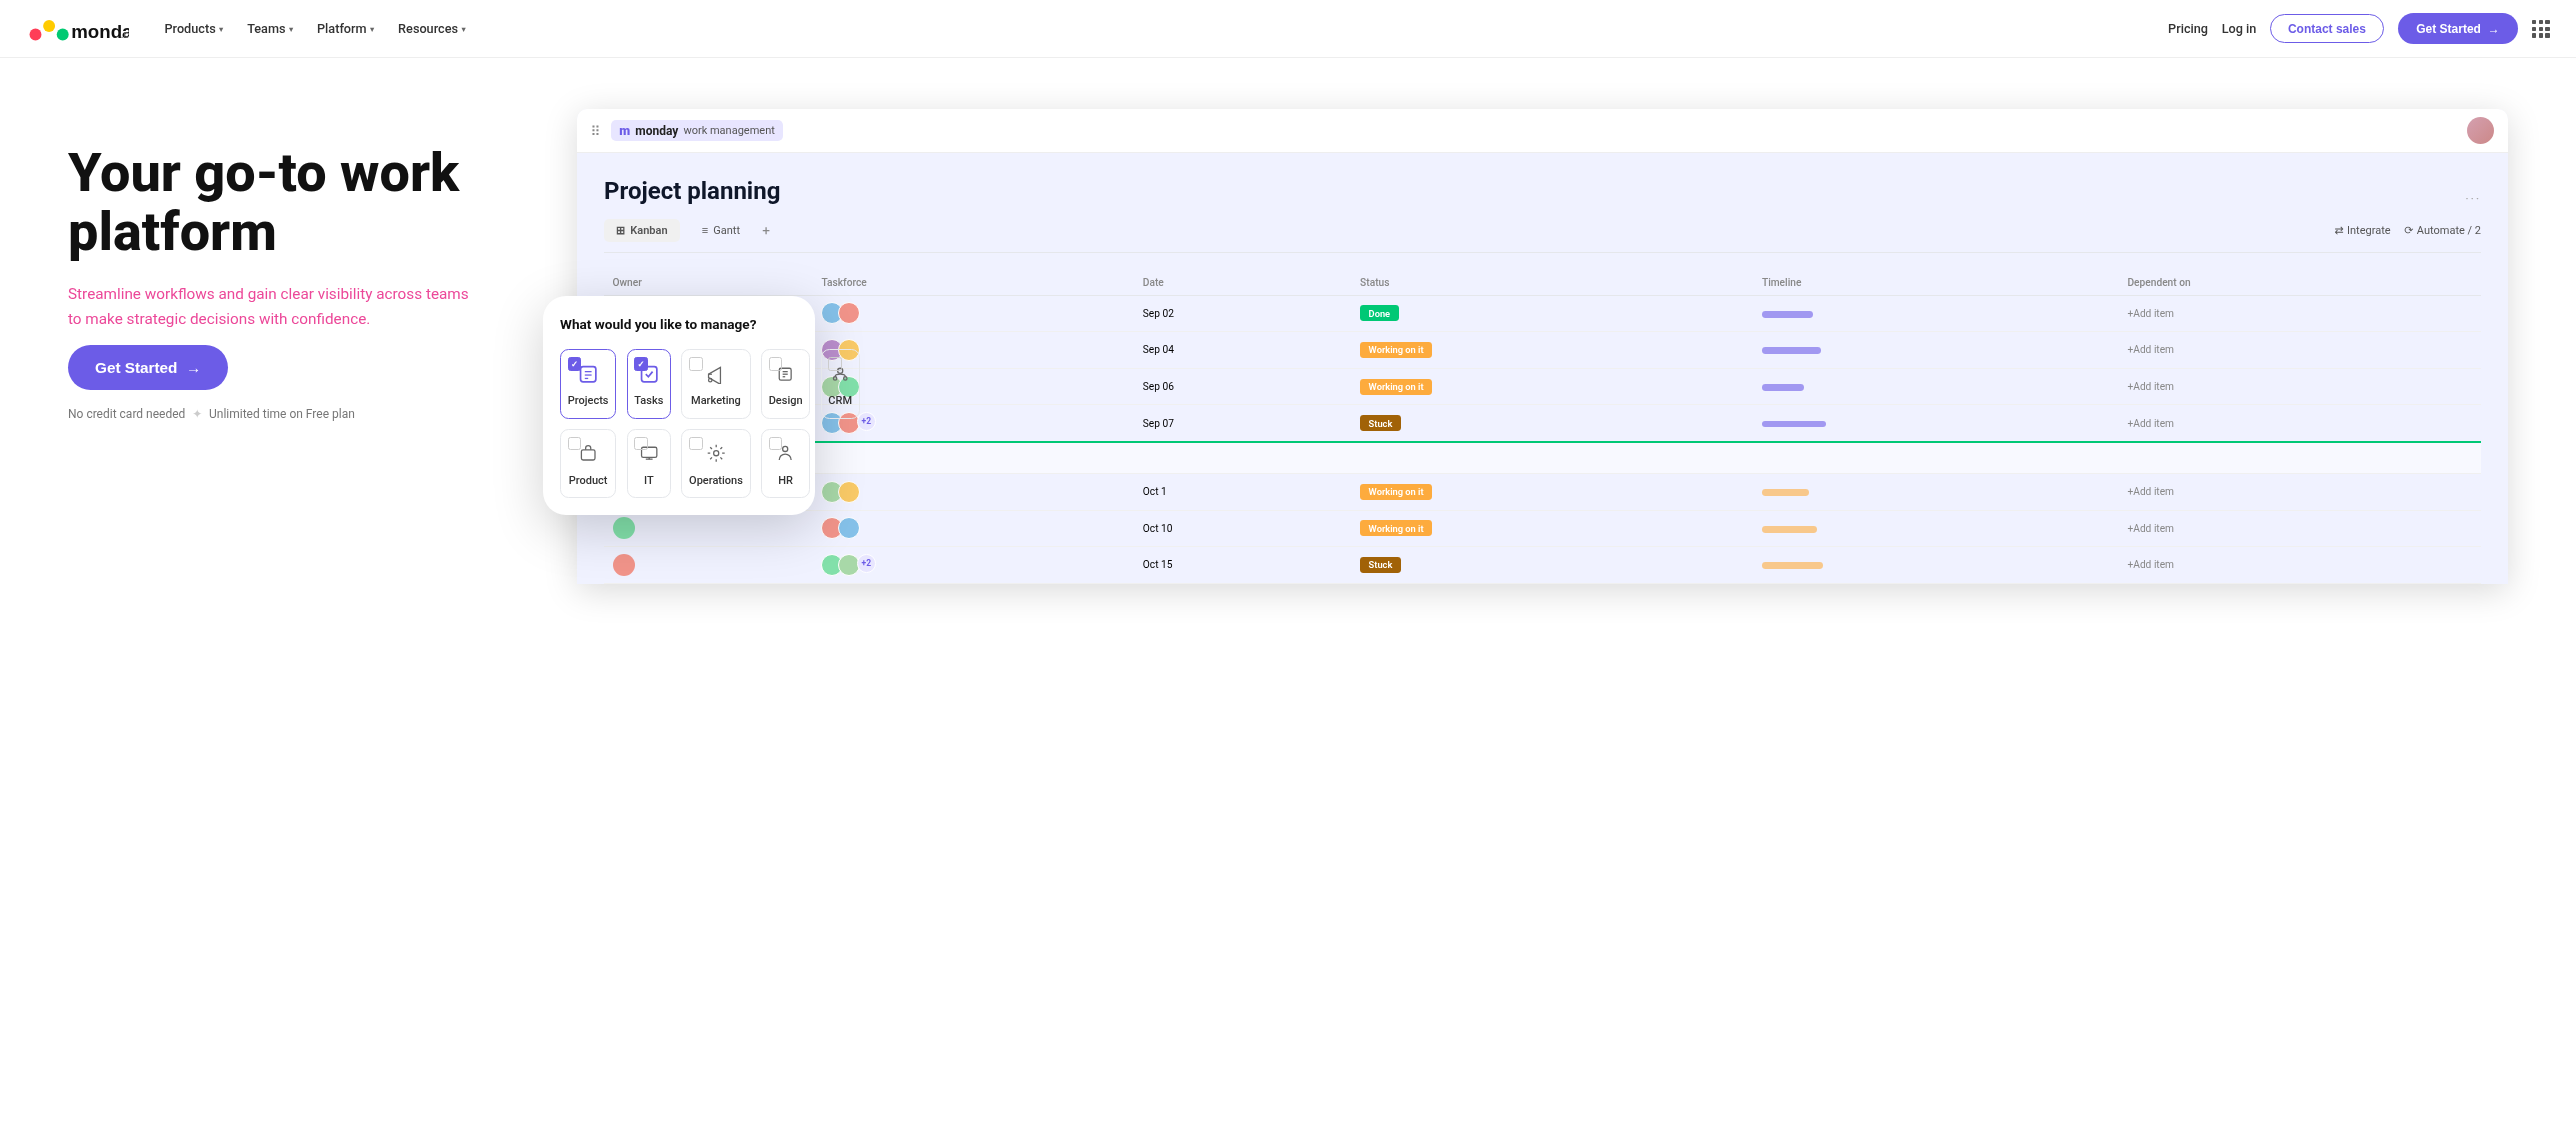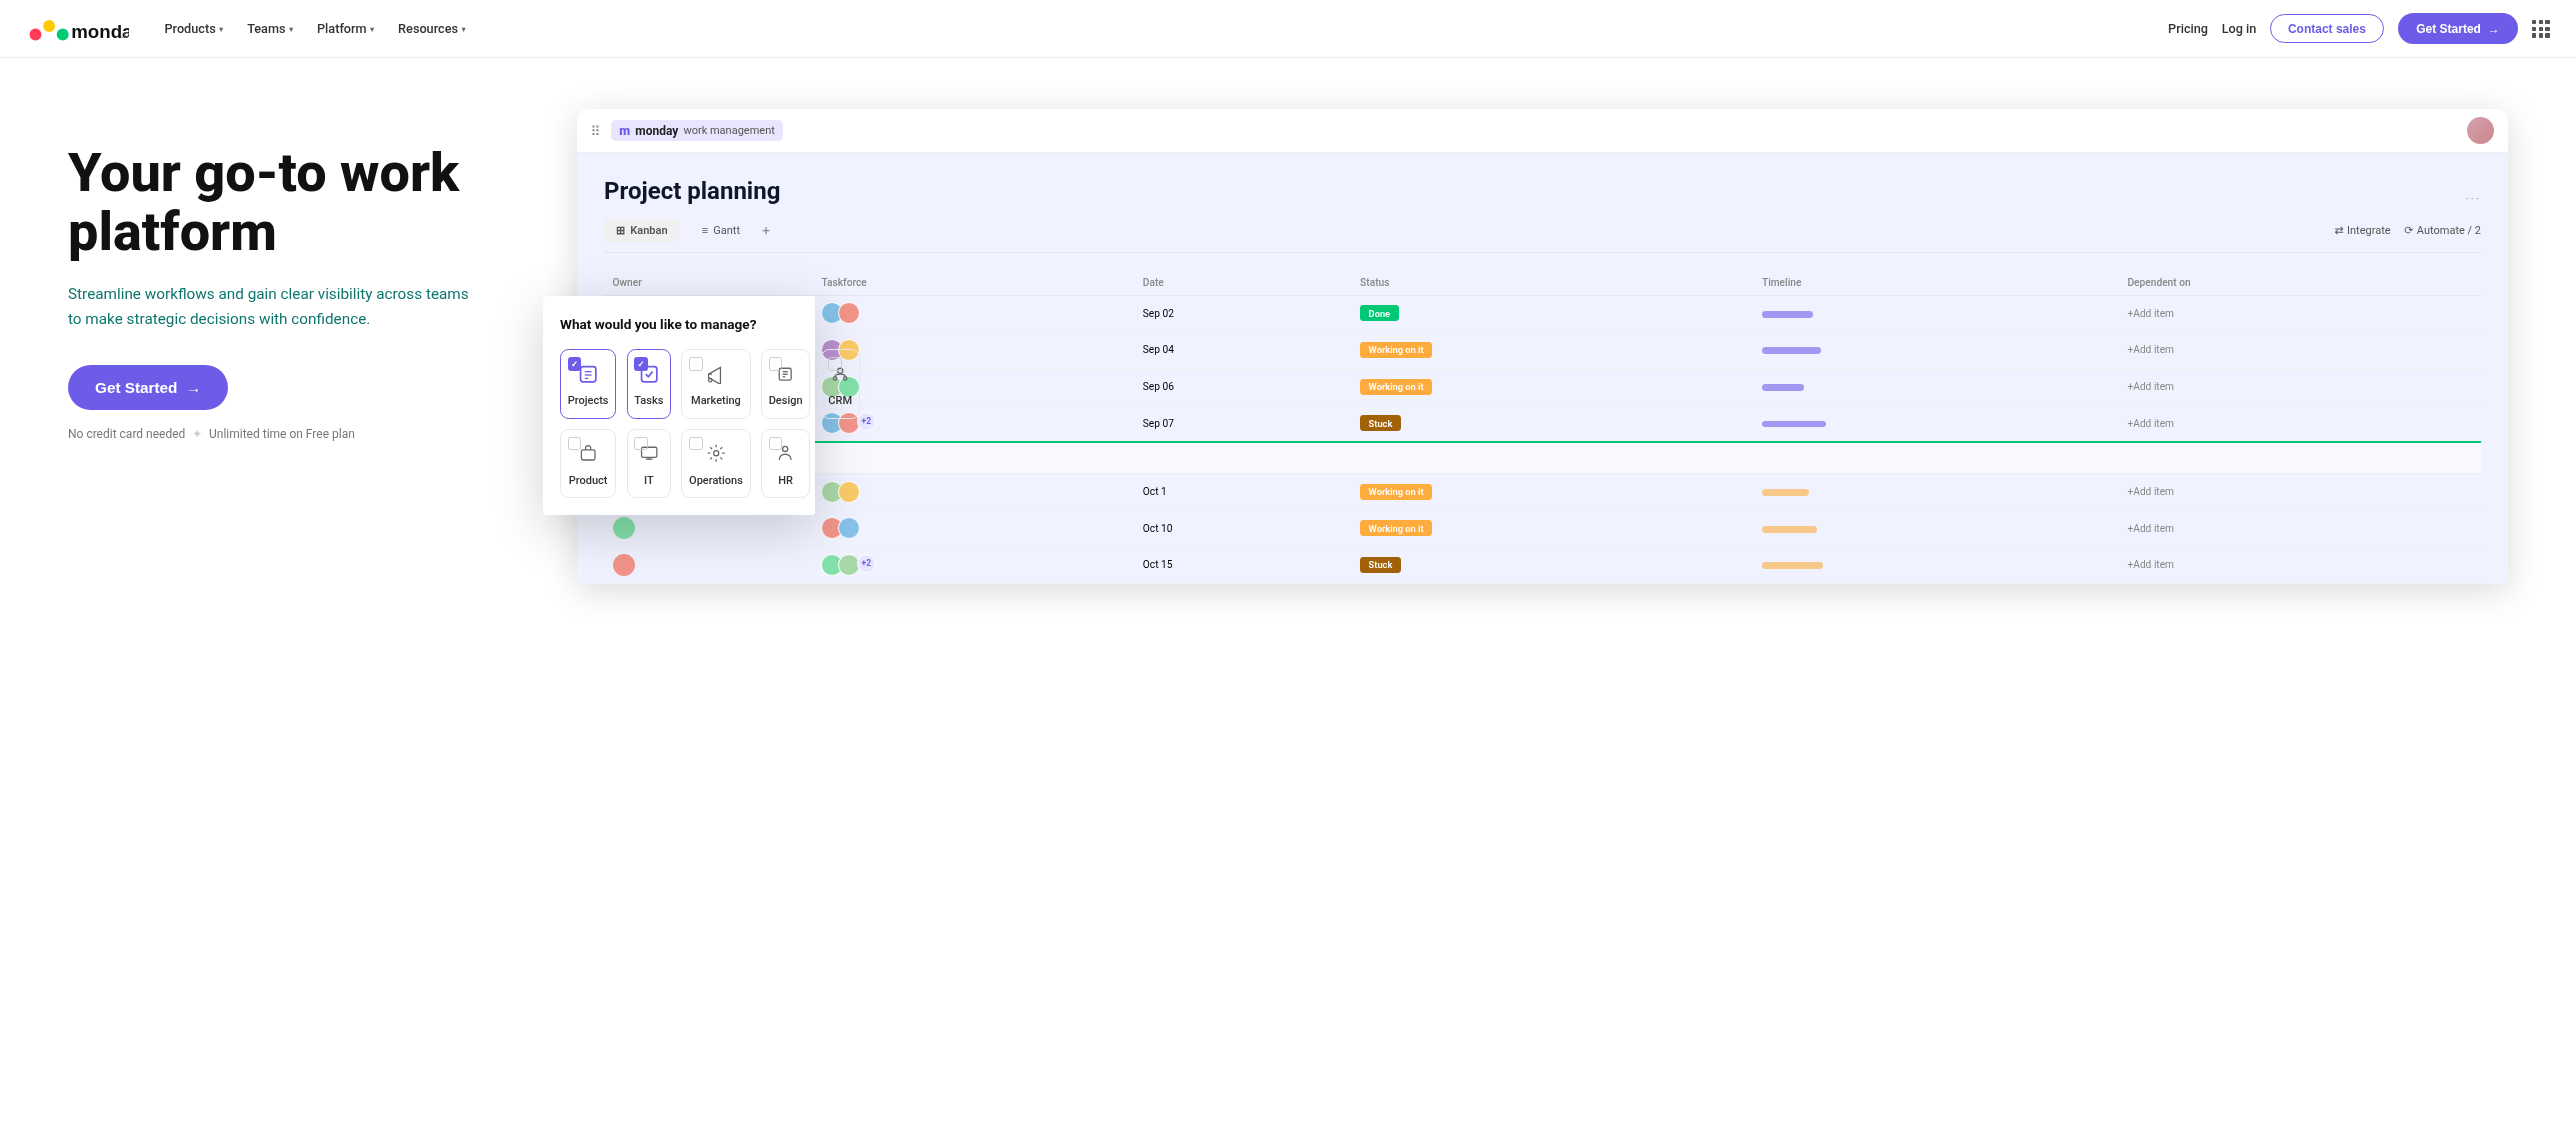--- a/index.html
+++ b/index.html
@@ -35,21 +35,21 @@
     .grid-icon { display: grid; grid-template-columns: repeat(3,1fr); gap: 2.5px; width: 17px; height: 17px; cursor: pointer; }
     .grid-dot { width: 4.2px; height: 4.2px; background: #555; border-radius: 0.8px; }
 
     
     .hero {
       display: flex; align-items: flex-start; justify-content: space-between;
       padding: 68px 68px 0 68px; min-height: 594px; position: relative; overflow: hidden;
     }
     .hero-left { max-width: 475px; padding-top: 17px; }
     .hero-title { font-size: 54px; font-weight: 800; color: #111; line-height: 1.1; margin-bottom: 20.4px; }
-    .hero-subtitle { font-size: 15.3px; color: #0f766e; line-height: 1.6; margin-bottom: 34px; max-width: 408px; }
+    .hero-subtitle { font-size: 15.3px; color: #ec4899; line-height: 1.6; margin-bottom: 14px; max-width: 408px; }
     .btn-get-started-hero {
       display: inline-flex; align-items: center; gap: 8.5px;
       padding: 13.6px 27px; background: #6c5ce7; color: #fff;
       border-radius: 27px; font-size: 15.3px; font-weight: 600; border: none; cursor: pointer;
       margin-bottom: 17px;
     }
     .hero-note { font-size: 12px; color: #777; display: flex; align-items: center; gap: 6.8px; }
     .hero-note .diamond { color: #ccc; }
 
     
@@ -129,21 +129,21 @@
     }
     .add-item { color: #888; font-size: 10.2px; white-space: nowrap; }
     .three-dots { color: #aaa; letter-spacing: 1.7px; font-size: 13.6px; }
 
     
     .manage-modal {
       position: absolute;
       top: 187px; left: -34px;
       width: 272px;
       background: #fff;
-      border-radius: 3px;
+      border-radius: 23px;
       box-shadow: 0 13.6px 51px rgba(0,0,0,0.18);
       padding: 20.4px 17px 17px;
       z-index: 50;
     }
     .modal-title { font-size: 13.6px; font-weight: 700; color: #111; margin-bottom: 17px; }
     .modal-grid { display: grid; grid-template-columns: 1fr 1fr 1fr 1fr 1fr; gap: 10.2px; }
     .modal-item {
       display: flex; flex-direction: column; align-items: center; justify-content: center;
       border: 1.3px solid #e5e7eb; border-radius: 8.5px; padding: 13.6px 6.8px 10.2px;
       cursor: pointer; position: relative;

